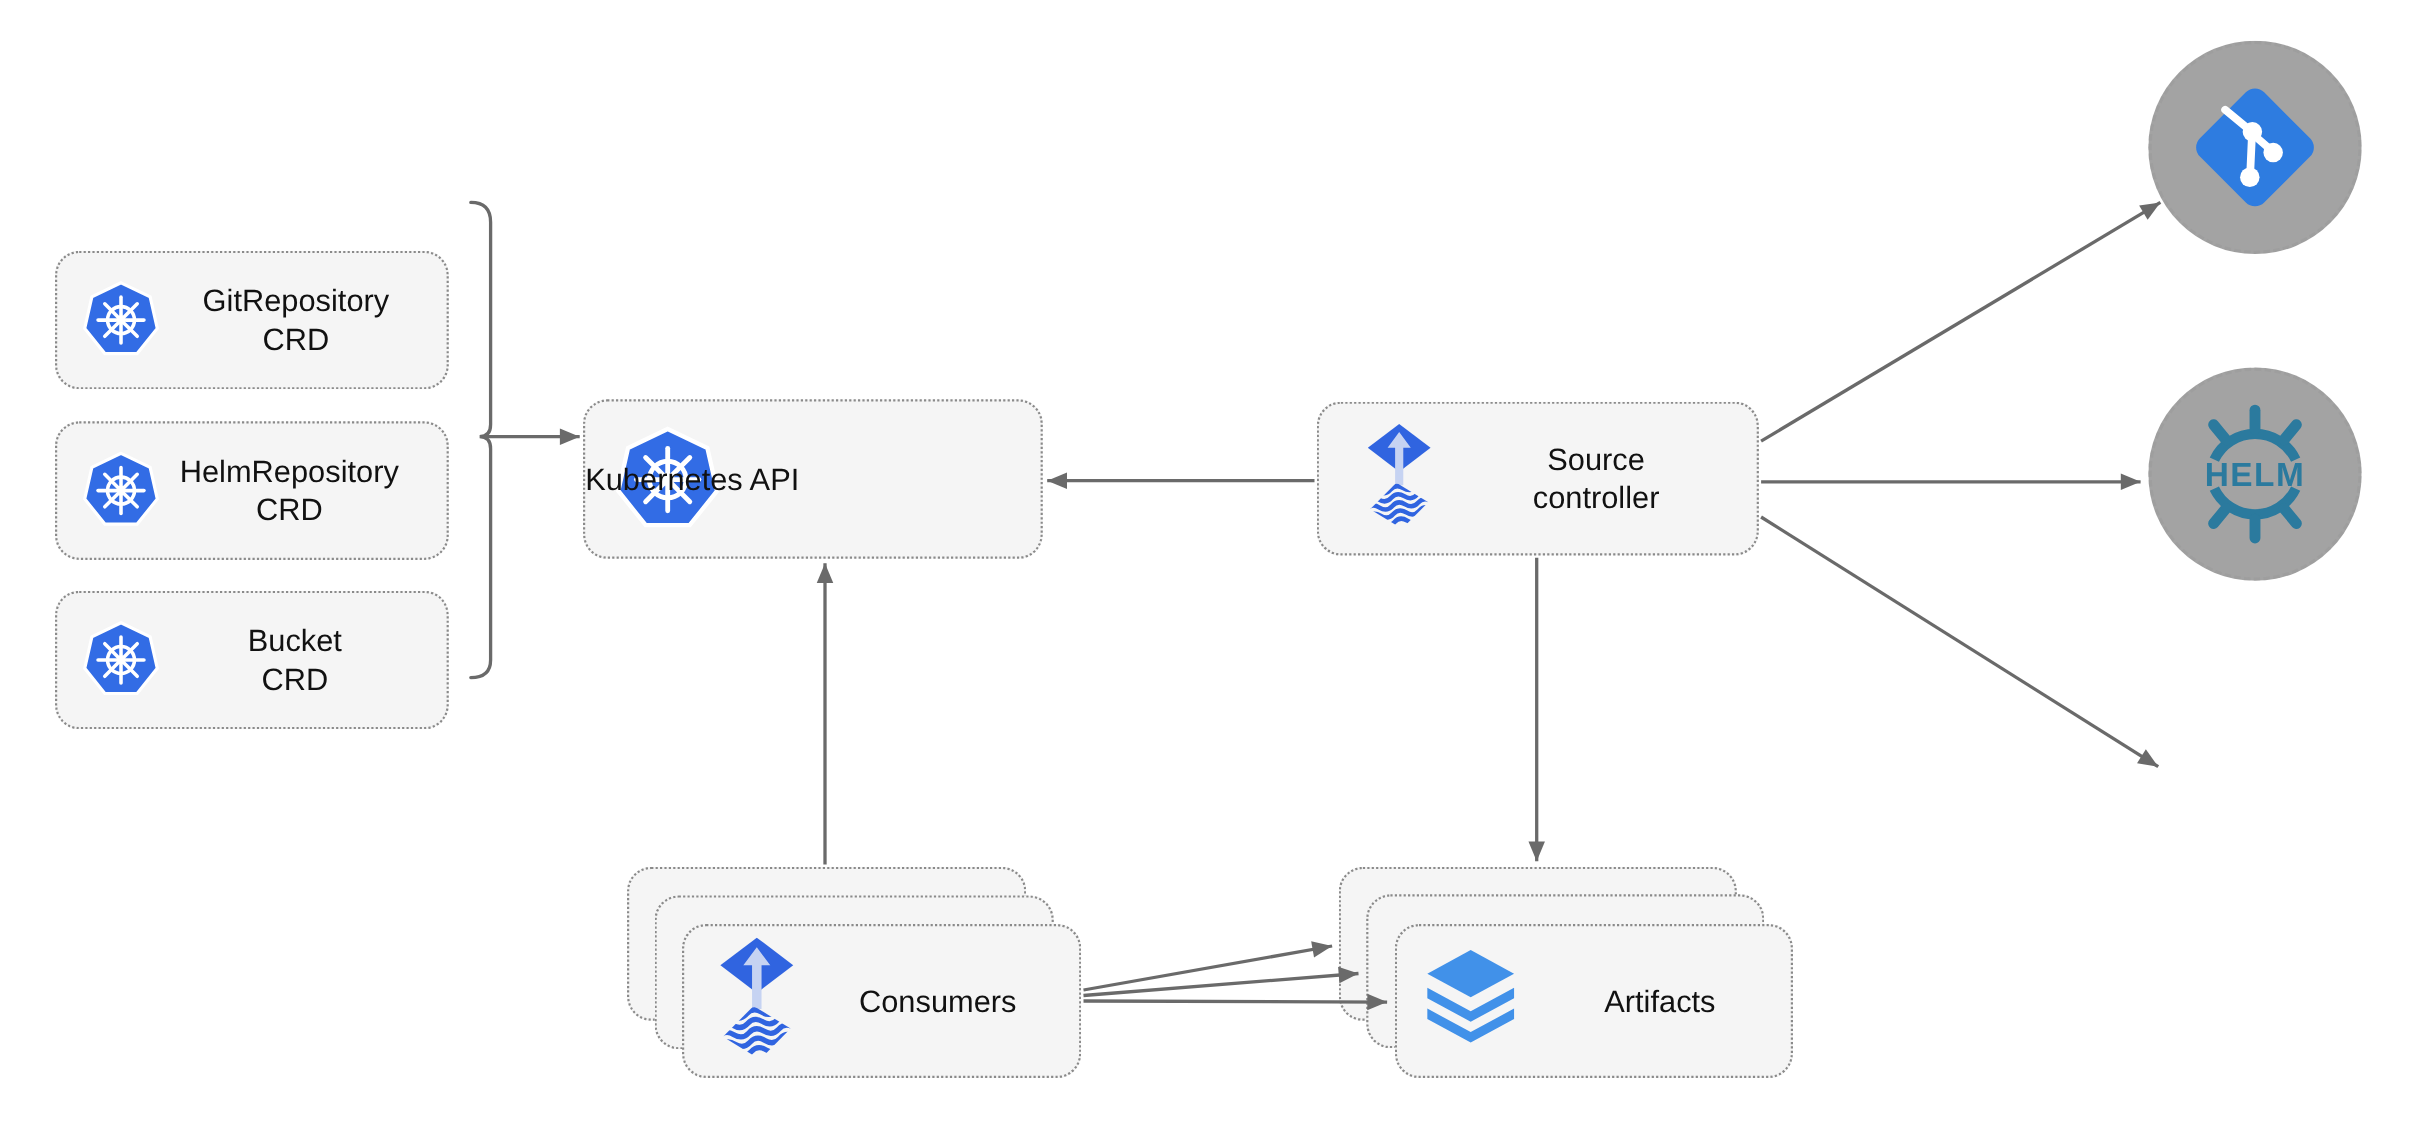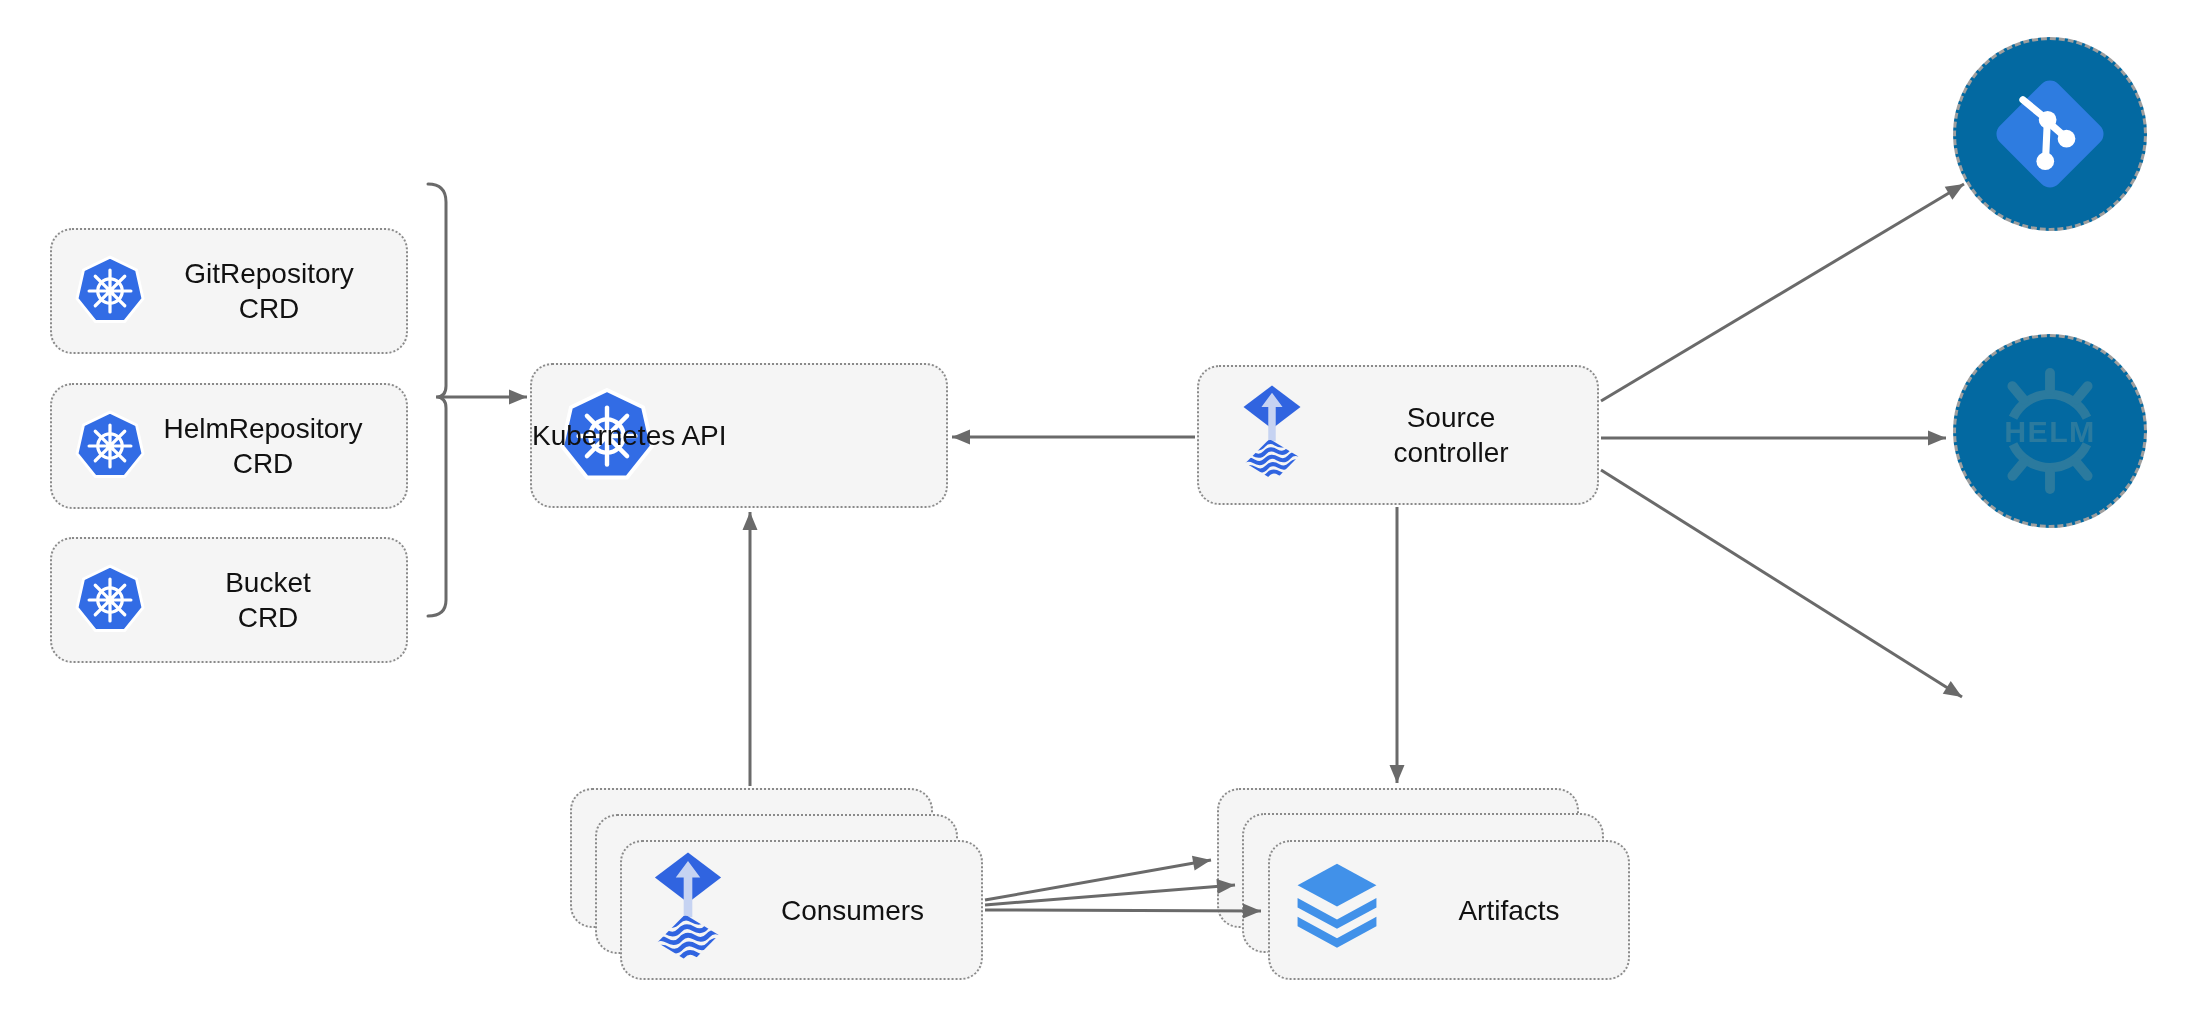--- a/index.html
+++ b/index.html
@@ -11,21 +11,21 @@
     position:absolute; box-sizing:border-box;
     background:#F5F5F5; border:2px dotted #8a8a8a; border-radius:22px;
     display:flex; align-items:center; z-index:2;
   }
   .label {
     flex:1; font-size:28px; color:#111111; text-align:center;
     white-space:pre-line; line-height:1.25;
   }
   .circle {
     position:absolute; box-sizing:border-box;
-    background:#0369a1; border:3px dashed #9e9e9e; border-radius:50%;
+    background:#a3a3a3; border:3px dashed #9e9e9e; border-radius:50%;
     display:flex; align-items:center; justify-content:center; z-index:2;
   }
   .stack-back { z-index:2; } .stack-mid { z-index:3; } .stack-front { z-index:4; }
 
   
   #box-gitrepo  { left:50px;  top:228px; width:358px; height:126px; padding:0 26px 0 22px; gap:12px; }
   #box-helmrepo { left:50px;  top:383px; width:358px; height:126px; padding:0 26px 0 22px; }
   #box-bucket   { left:50px;  top:537px; width:358px; height:126px; padding:0 26px 0 22px; gap:10px; }
   #box-k8sapi   { left:530px; top:363px; width:418px; height:145px; }
   #box-k8sapi .abs-icon { position:absolute; left:26px; top:50%; transform:translateY(-50%); }

